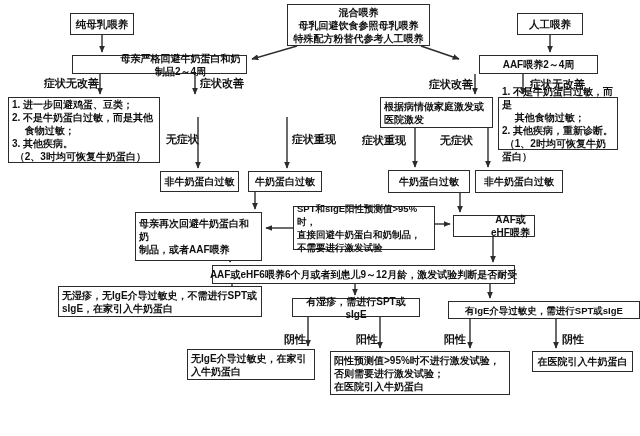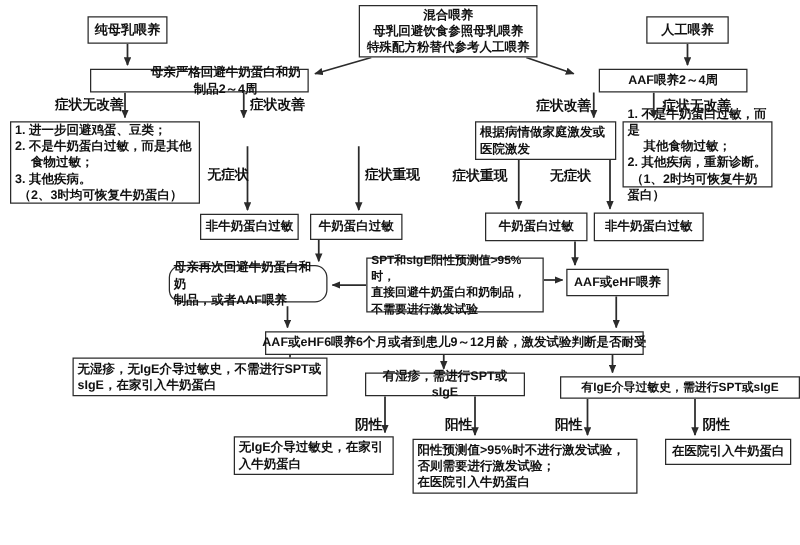--- a/index.html
+++ b/index.html
@@ -91,26 +91,26 @@
   <div class="lbl" style="left:166px;top:132px;">无症状</div>
   <div class="lbl" style="left:292px;top:132px;">症状重现</div>
   <div class="lbl" style="left:362px;top:133px;">症状重现</div>
   <div class="lbl" style="left:440px;top:133px;">无症状</div>
 
   <div class="box tc f10" style="left:160px;top:171px;width:79px;height:21px;">非牛奶蛋白过敏</div>
   <div class="box tc f10" style="left:248px;top:171px;width:74px;height:21px;">牛奶蛋白过敏</div>
   <div class="box tc f10" style="left:388px;top:170px;width:82px;height:23px;">牛奶蛋白过敏</div>
   <div class="box tc f10" style="left:475px;top:170px;width:88px;height:23px;">非牛奶蛋白过敏</div>
 
-  <div class="box tl f10" style="left:135px;top:212px;width:127px;height:30px;border-radius:10px;">母亲再次回避牛奶蛋白和奶
+  <div class="box tl f10" style="left:135px;top:212px;width:127px;height:49px;">母亲再次回避牛奶蛋白和奶
 制品，或者AAF喂养</div>
   <div class="box tl f95" style="left:293px;top:206px;width:142px;height:44px;">SPT和sIgE阳性预测值&gt;95%时，
 直接回避牛奶蛋白和奶制品，
 不需要进行激发试验</div>
-  <div class="box tc f10" style="left:453px;top:215px;width:82px;height:22px;">AAF或eHF喂养</div>
+  <div class="box tc f10" style="left:453px;top:215px;width:82px;height:22px;padding-left:36px;">AAF或eHF喂养</div>
 
   <div class="box tc f10" style="left:212px;top:265px;width:303px;height:19px;white-space:nowrap;">AAF或eHF6喂养6个月或者到患儿9～12月龄，激发试验判断是否耐受</div>
 
   <div class="box tl f10" style="left:58px;top:286px;width:204px;height:31px;">无湿疹，无IgE介导过敏史，不需进行SPT或
 sIgE，在家引入牛奶蛋白</div>
   <div class="box tc f10" style="left:292px;top:298px;width:128px;height:19px;">有湿疹，需进行SPT或sIgE</div>
   <div class="box tc f95" style="left:448px;top:301px;width:192px;height:18px;">有IgE介导过敏史，需进行SPT或sIgE</div>
 
   <div class="lbl" style="left:284px;top:332px;">阴性</div>
   <div class="lbl" style="left:356px;top:332px;">阳性</div>

